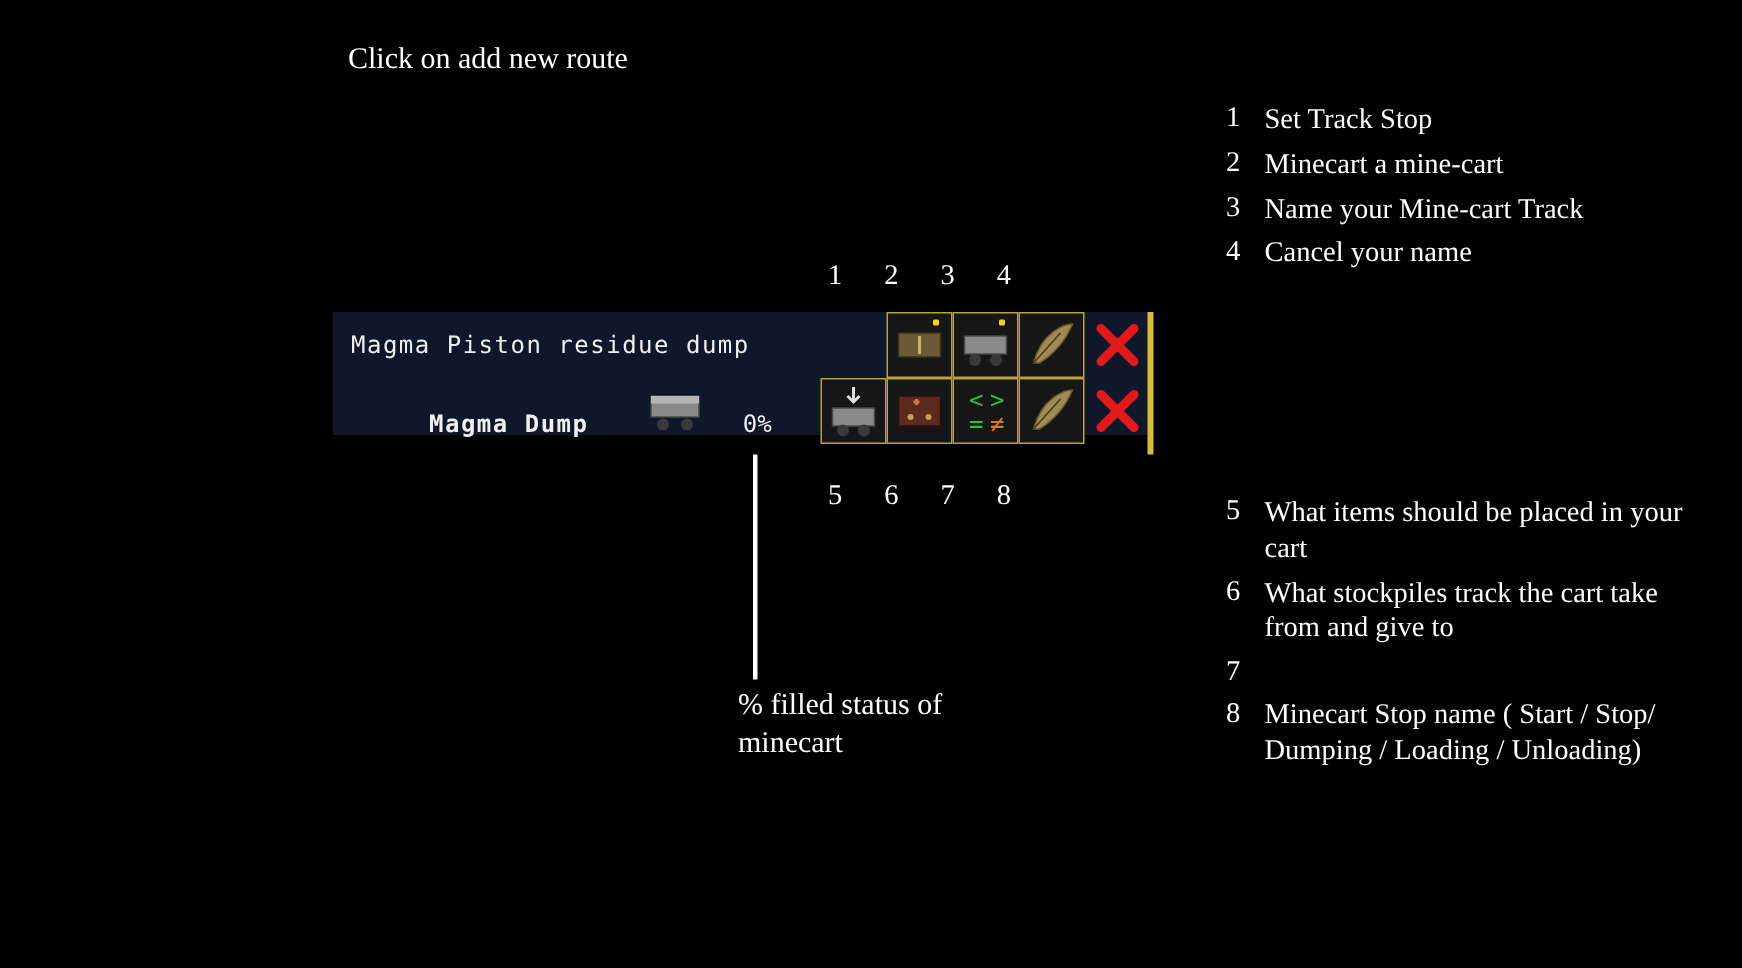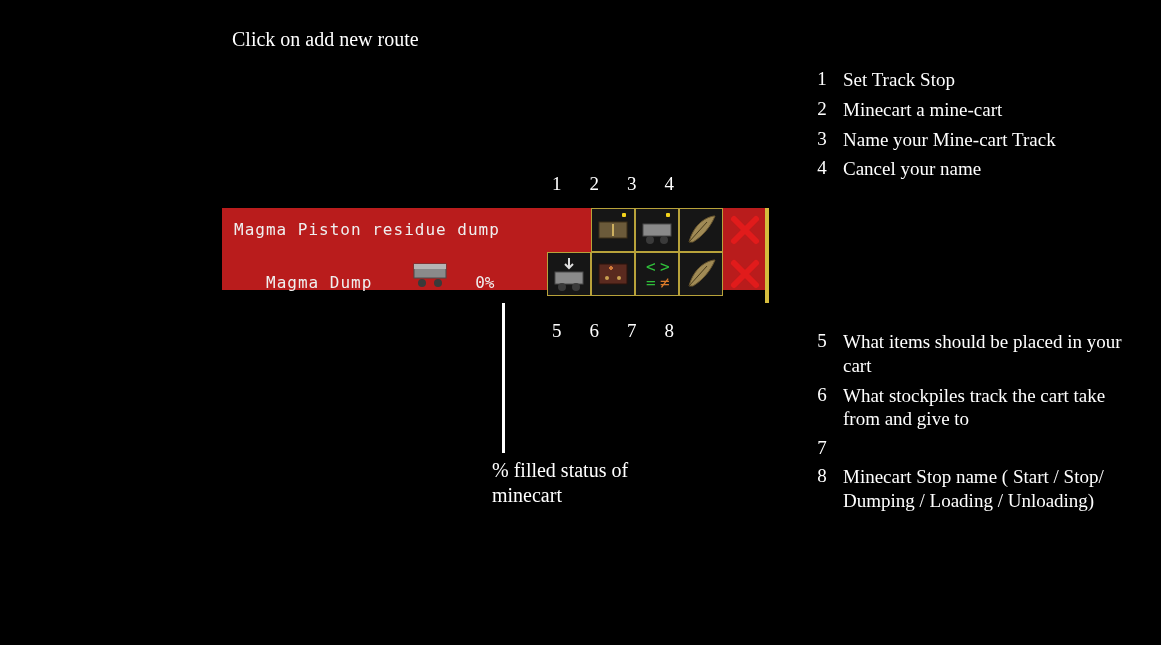--- a/index.html
+++ b/index.html
@@ -14,25 +14,25 @@
   .legend{left:815px;}
   .legend .row{display:flex;align-items:flex-start;gap:14px;margin-bottom:6px;}
   .legend .num{width:14px;text-align:center;flex:none;}
   .legend .txt{max-width:280px;line-height:1.25;}
 
   
   .topnums{left:552px;top:173px;display:flex;gap:28px;font-size:19px;}
   .botnums{left:552px;top:320px;display:flex;gap:28px;font-size:19px;}
 
   
-  .panel{left:222px;top:208px;width:545px;height:82px;background:#b91c1c;
+  .panel{left:222px;top:208px;width:545px;height:82px;background:#0f172a;
          font-family:"Lucida Console",Consolas,monospace;}
   .route-title{left:12px;top:12px;font-size:16px;color:#efefef;letter-spacing:1px;}
   .stop-row{left:0;top:52px;right:0;height:44px;}
-  .stop-name{margin-left:44px;font-size:16px;color:#efefef;letter-spacing:1px;}
+  .stop-name{margin-left:64px;font-size:16px;color:#efefef;letter-spacing:1px;font-weight:bold;}
   .cart-icon-slot{margin-left:26px;}
   .pct{margin-left:14px;font-size:16px;color:#efefef;}
 
   
   .icongrid{position:absolute;right:0;top:0;height:95px;display:grid;
             grid-template-columns:repeat(5,44px);grid-auto-rows:44px;}
   .cell{border:1px solid #b8a23a;background:#161616;display:flex;
         align-items:center;justify-content:center;box-sizing:border-box;}
   .cell.nb{border:none;background:transparent;}
   .cell svg{display:block;}

